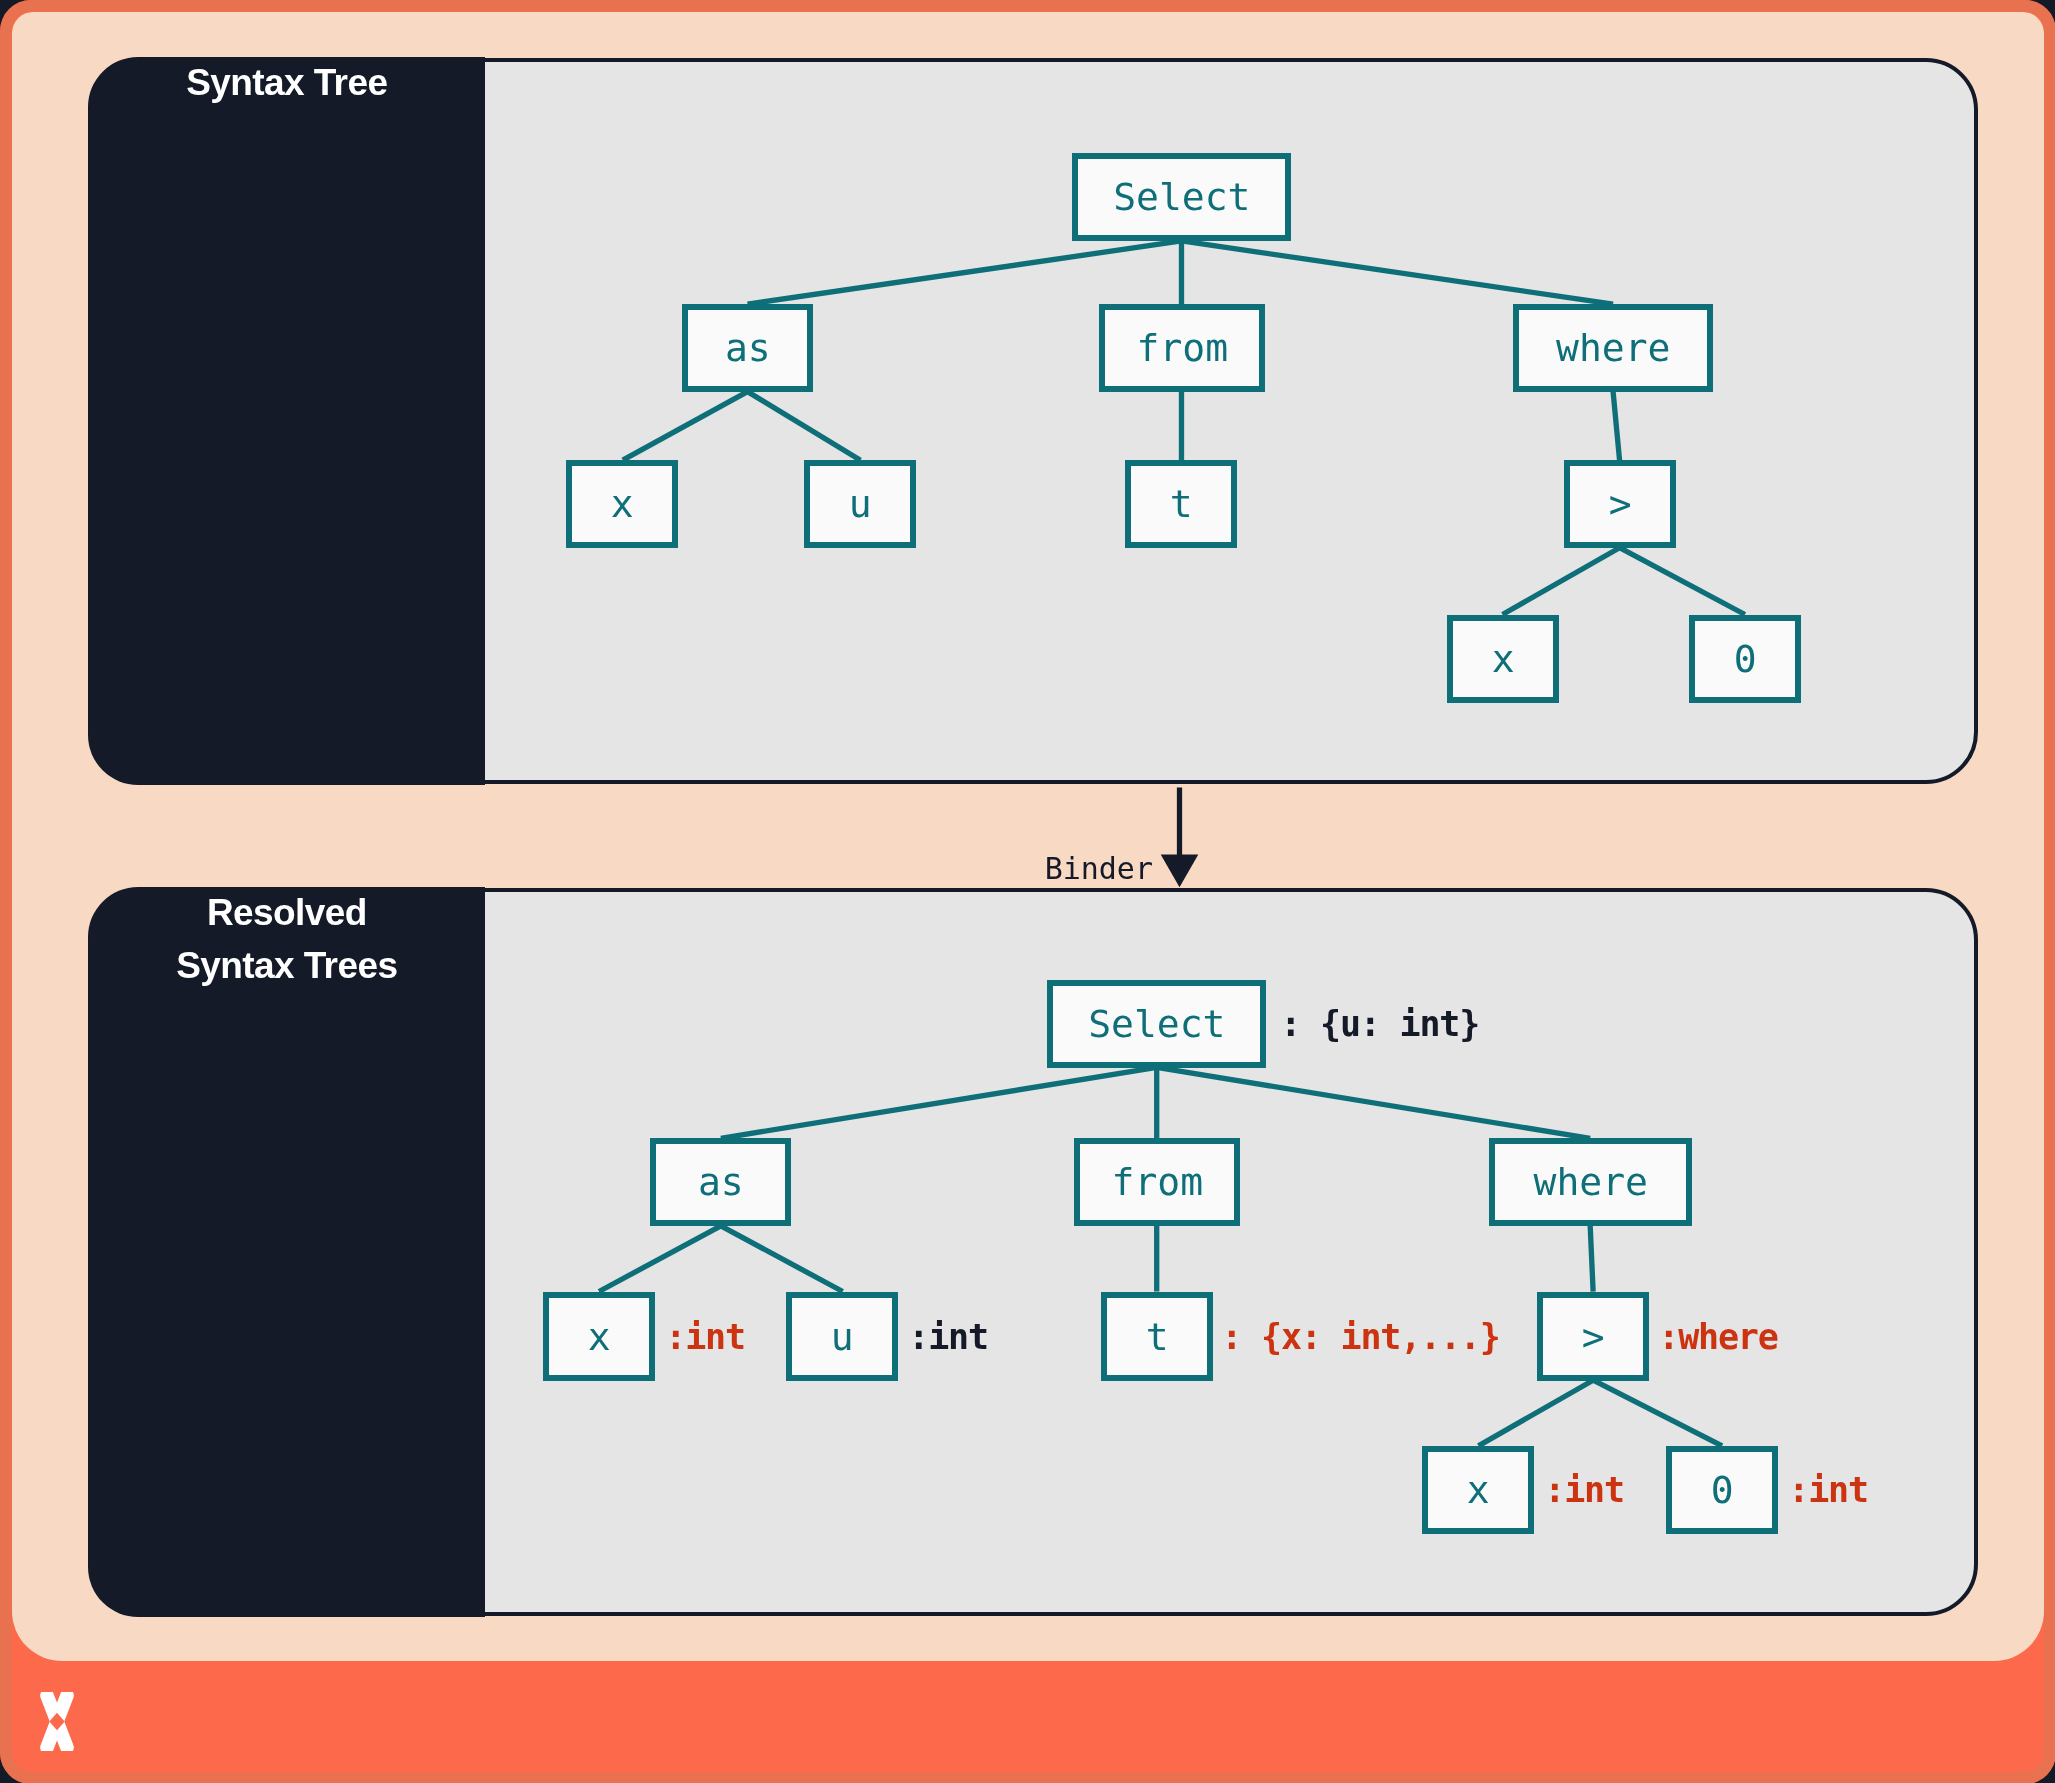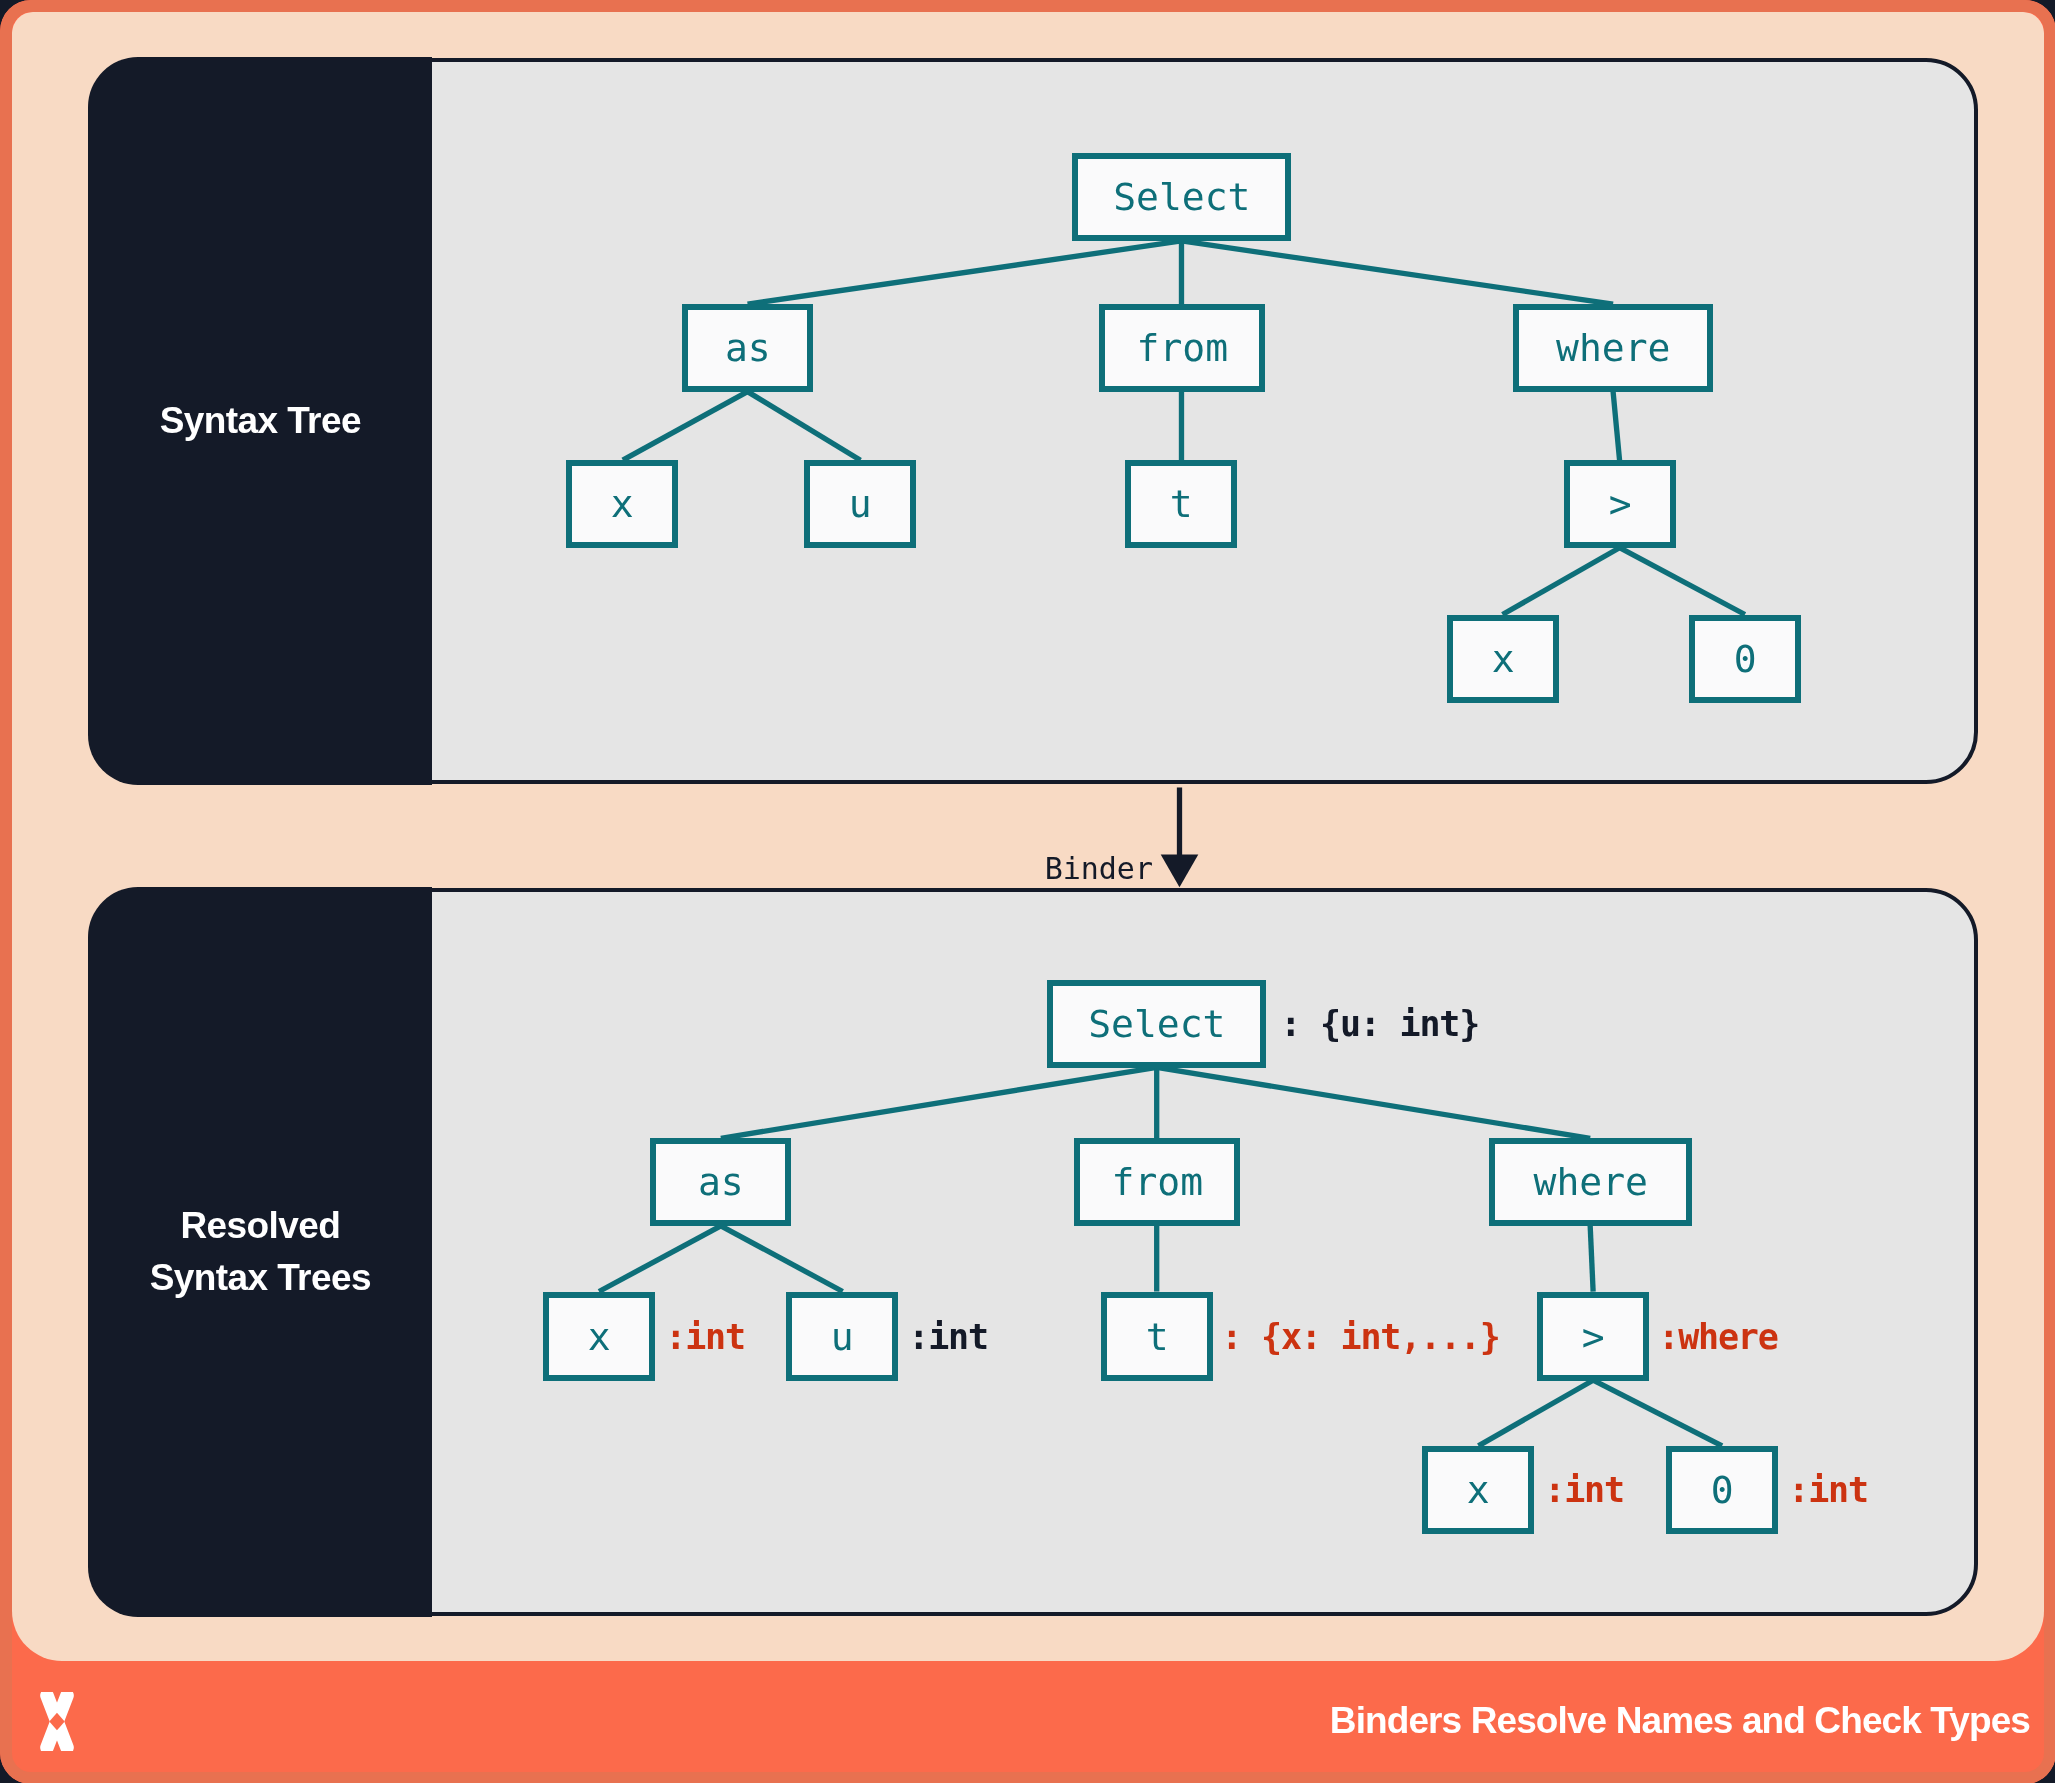--- a/index.html
+++ b/index.html
@@ -37,24 +37,24 @@
     border: 4.7px solid #141A28;
     border-radius: 52px;
     box-sizing: border-box;
     z-index: 10;
   }
   .panel-top    { top: 58px;   height: 726px; }
   .panel-bottom { top: 888px; height: 728px; }
 
   .sidebar {
     position: absolute; left: -4.7px; top: -4.7px;
-    width: 344px; height: calc(100% + 9.5px);
+    width: 397px; height: calc(100% + 9.5px);
     background: #141A28;
     border-radius: 50px 0 0 50px;
-    display: flex; align-items: center; justify-content: center;
+    display: flex; justify-content: center;
     z-index: 3;
   }
   .sidebar-title {
     margin: 0;
     color: #FFFFFF;
     font-size: 37px; font-weight: 700;
     letter-spacing: -0.6px;
     text-align: center;
     line-height: 1.42;
   }
@@ -199,18 +199,17 @@
       <h2 class="sidebar-title"><span>Resolved</span><br><span>Syntax Trees</span></h2>
     </aside>
   </section>
 
   <footer class="footer">
     <svg class="logo" width="50" height="59" viewBox="0 0 84 100">
       <line x1="25" y1="6" x2="59" y2="94"></line>
       <line x1="59" y1="6" x2="25" y2="94"></line>
       <polygon points="42,35 55,50 42,65 29,50"></polygon>
     </svg>
-    <div class="footer-title">Binders Resolve Names and Check Types</div>
   </footer>
 
   <div class="frame"></div>
 </div>
 
 
 </body></html>

